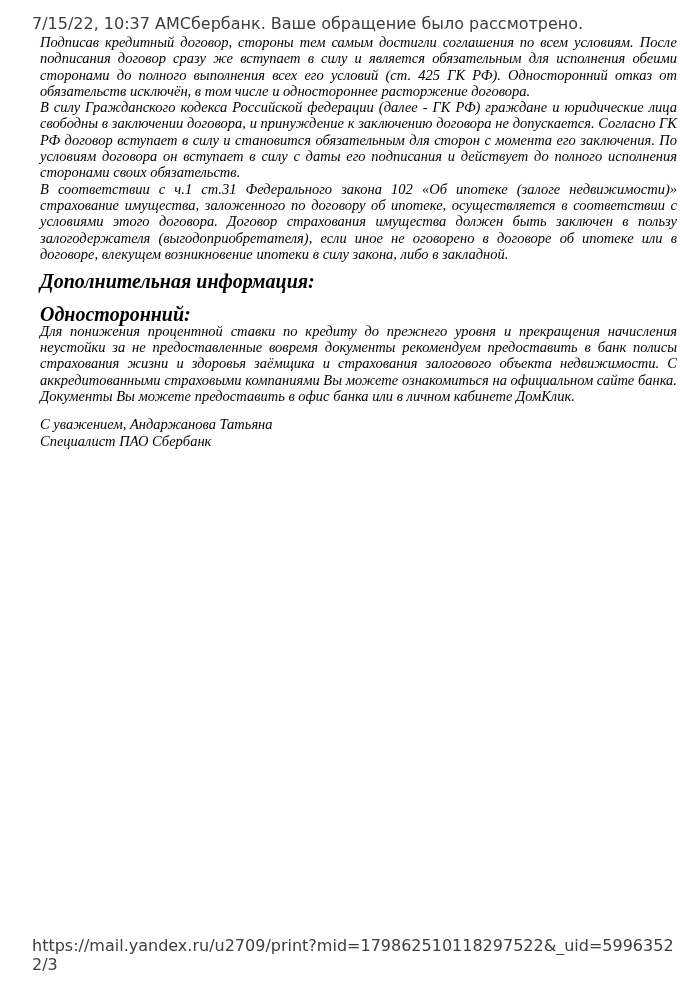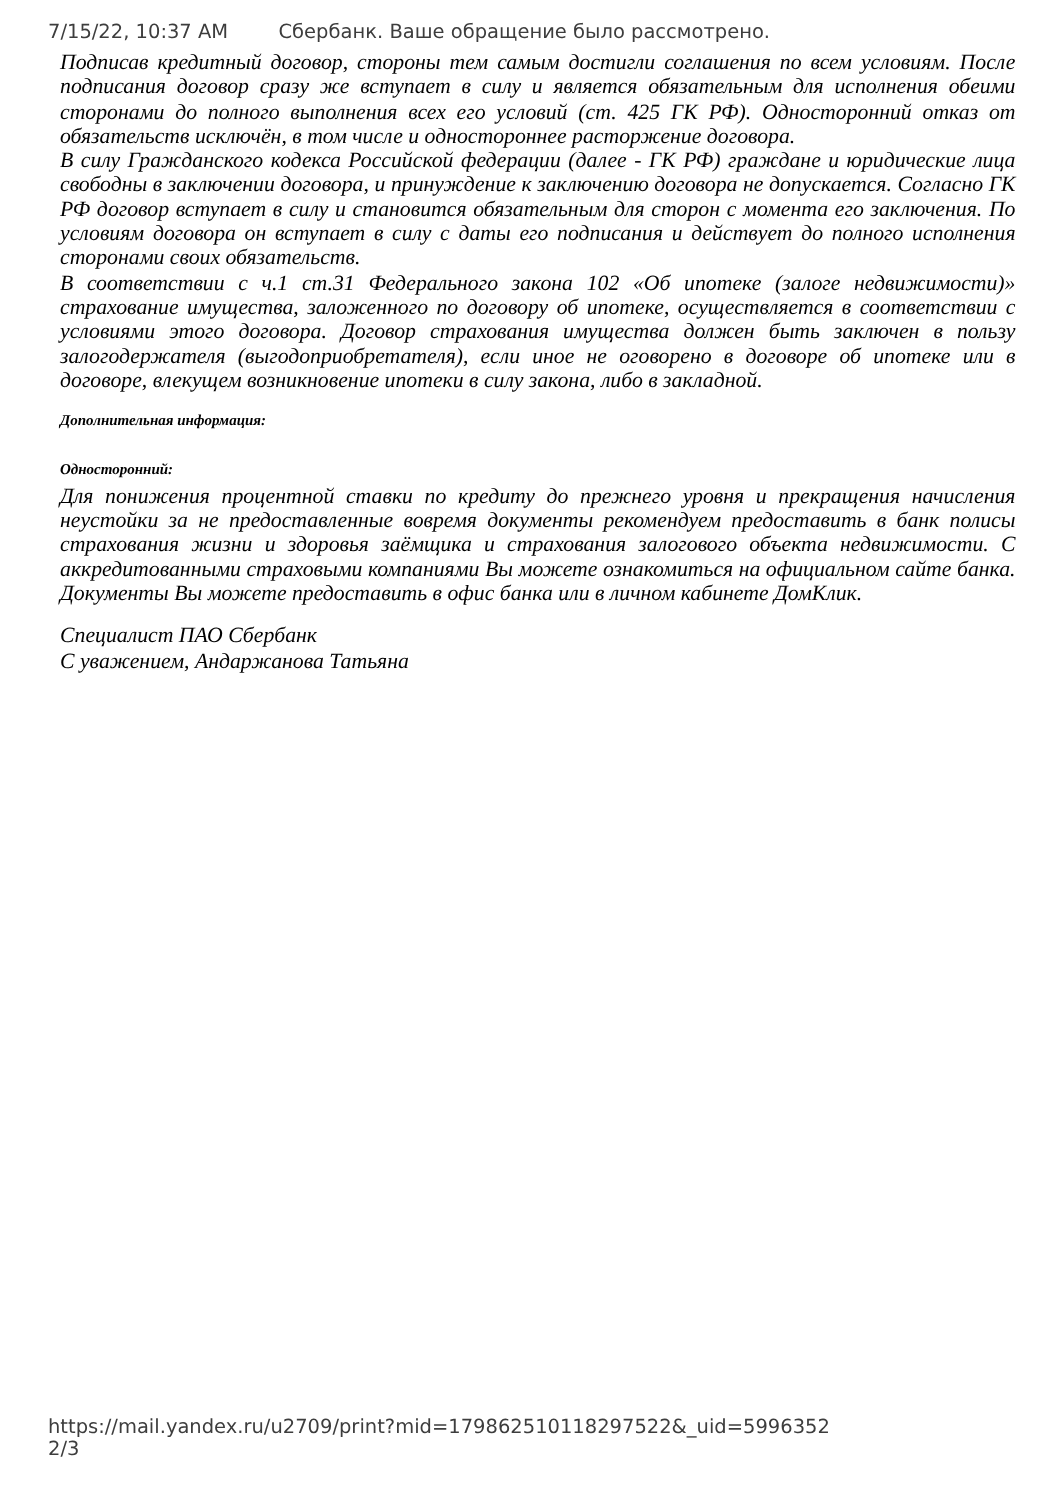--- a/index.html
+++ b/index.html
@@ -14,21 +14,21 @@
     color: #000000;
   }
 
   
   .print-header, .print-footer {
     position: absolute;
     left: 32px; right: 33px;
     display: flex;
     align-items: baseline;
     font-family: "DejaVu Sans", sans-serif;
-    font-size: 13px;
+    font-size: 16px;
     color: #3d3d3d;
     white-space: nowrap;
   }
   .print-header { top: 14px; }
   .print-footer { bottom: 17px; flex-direction: column; }
   .ph-side { flex: 1 1 0; }
   .ph-side.right { text-align: right; }
   .ph-center { flex: 0 0 auto; text-align: left; }
   .pf-url { flex: 1 1 auto; overflow: hidden; }
   .pf-page { flex: 0 0 auto; text-align: right; }
@@ -41,21 +41,21 @@
     width: 637px;
     font-size: 14.5px;
     line-height: 16.3px;
     font-style: italic;
   }
   .para {
     text-align: justify;
     text-justify: inter-word;
   }
   .heading {
-    font-size: 10px;
+    font-size: 20px;
     font-weight: bold;
     line-height: 16.3px;
   }
   .h-add { margin-top: 11px; }
   .h-rec { margin-top: 17px; }
   .signature { margin-top: 12px; }
 </style>
 </head>
 <body>
 
@@ -69,21 +69,21 @@
   <p class="para">Подписав кредитный договор, стороны тем самым достигли соглашения по всем условиям. После подписания договор сразу же вступает в силу и является обязательным для исполнения обеими сторонами до полного выполнения всех его условий (ст. 425 ГК РФ). Односторонний отказ от обязательств исключён, в том числе и одностороннее расторжение договора.</p>
   <p class="para">В силу Гражданского кодекса Российской федерации (далее - ГК РФ) граждане и юридические лица свободны в заключении договора, и принуждение к заключению договора не допускается. Согласно ГК РФ договор вступает в силу и становится обязательным для сторон с момента его заключения. По условиям договора он вступает в силу с даты его подписания и действует до полного исполнения сторонами своих обязательств.</p>
   <p class="para">В соответствии с ч.1 ст.31 Федерального закона 102 «Об ипотеке (залоге недвижимости)» страхование имущества, заложенного по договору об ипотеке, осуществляется в соответствии с условиями этого договора. Договор страхования имущества должен быть заключен в пользу залогодержателя (выгодоприобретателя), если иное не оговорено в договоре об ипотеке или в договоре, влекущем возникновение ипотеки в силу закона, либо в закладной.</p>
 
   <h2 class="heading h-add">Дополнительная информация:</h2>
 
   <h2 class="heading h-rec">Односторонний:</h2>
   <p class="para">Для понижения процентной ставки по кредиту до прежнего уровня и прекращения начисления неустойки за не предоставленные вовремя документы рекомендуем предоставить в банк полисы страхования жизни и здоровья заёмщика и страхования залогового объекта недвижимости. С аккредитованными страховыми компаниями Вы можете ознакомиться на официальном сайте банка. Документы Вы можете предоставить в офис банка или в личном кабинете ДомКлик.</p>
 
   <div class="signature">
+    <div>С уважением, Андаржанова Татьяна</div>
     <div>Специалист ПАО Сбербанк</div>
-    <div>С уважением, Андаржанова Татьяна</div>
   </div>
 </main>
 
 <footer class="print-footer">
   <span class="pf-url">https://mail.yandex.ru/u2709/print?mid=179862510118297522&amp;_uid=5996352</span>
   <span class="pf-page">2/3</span>
 </footer>
 
 </body></html>

